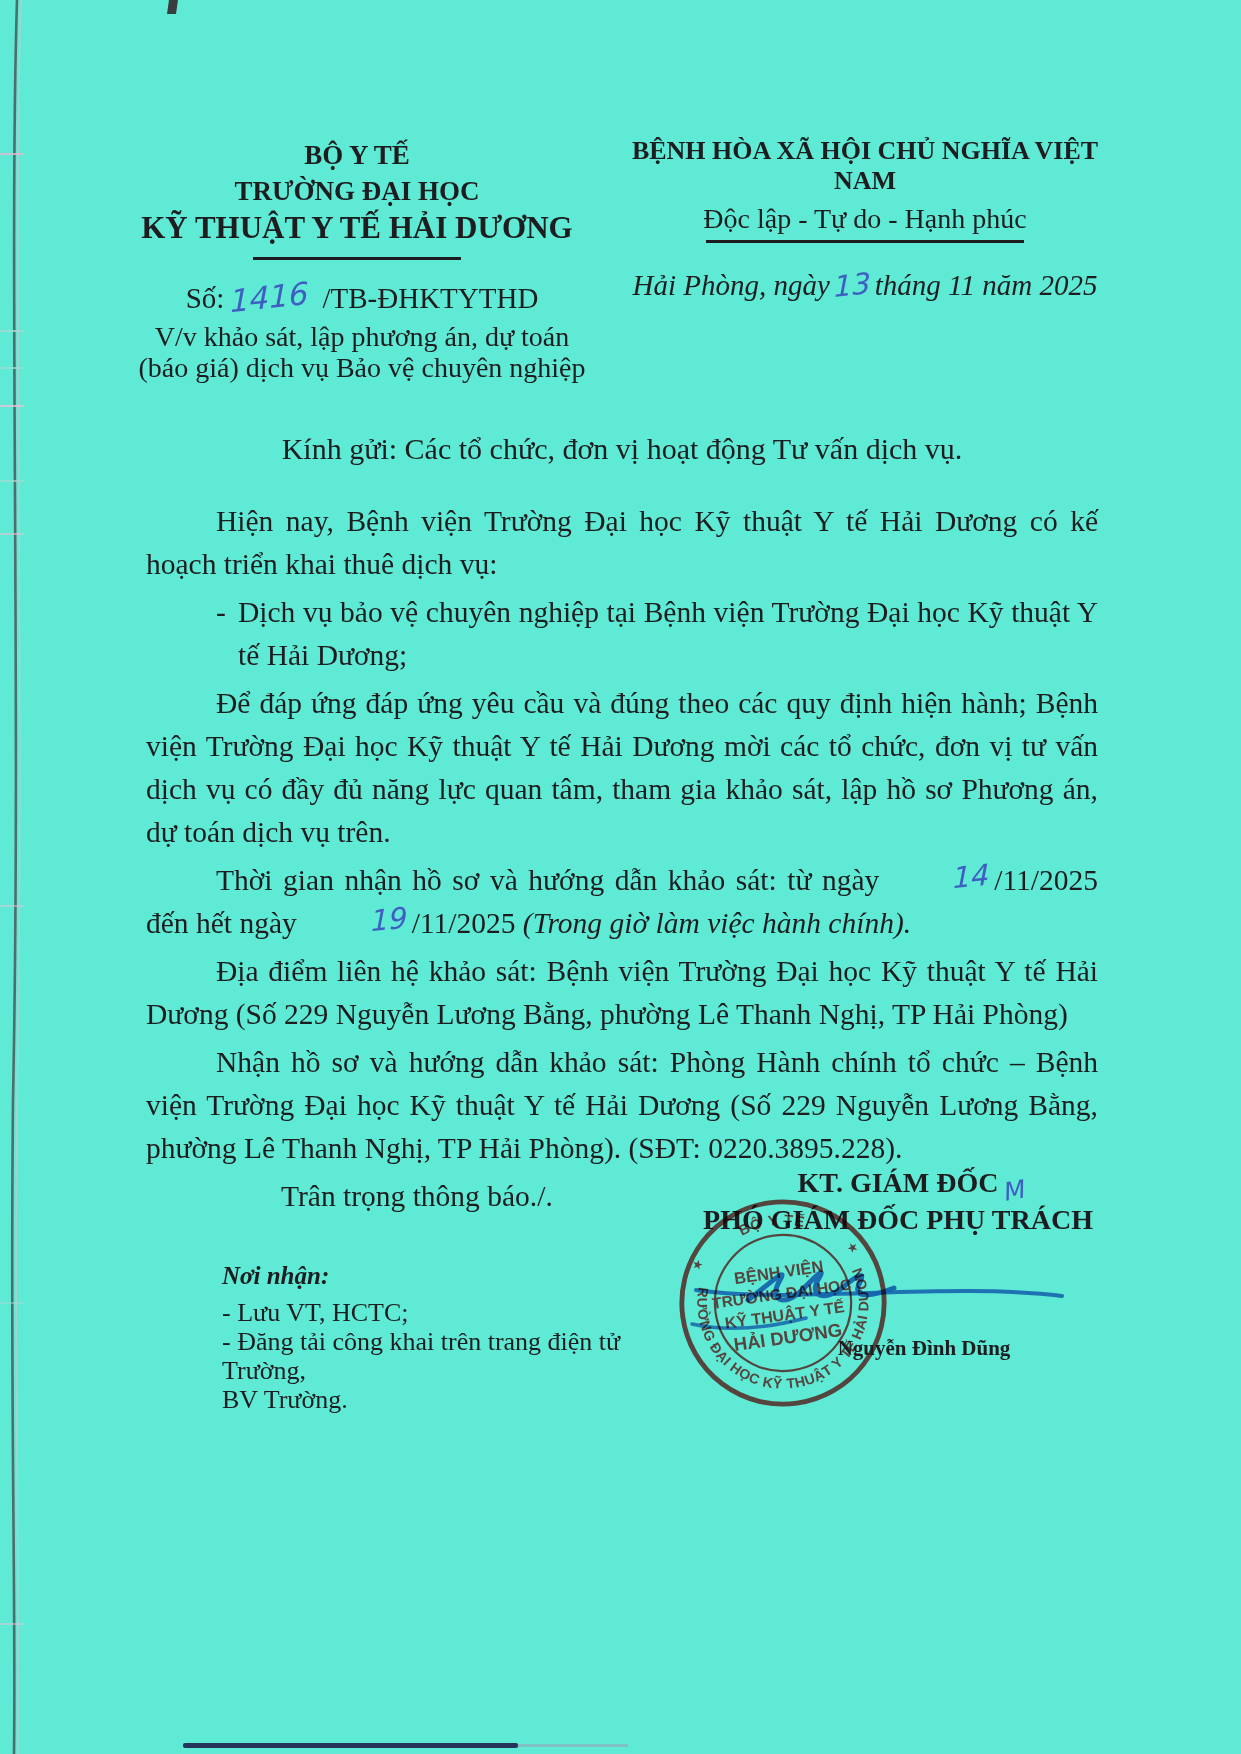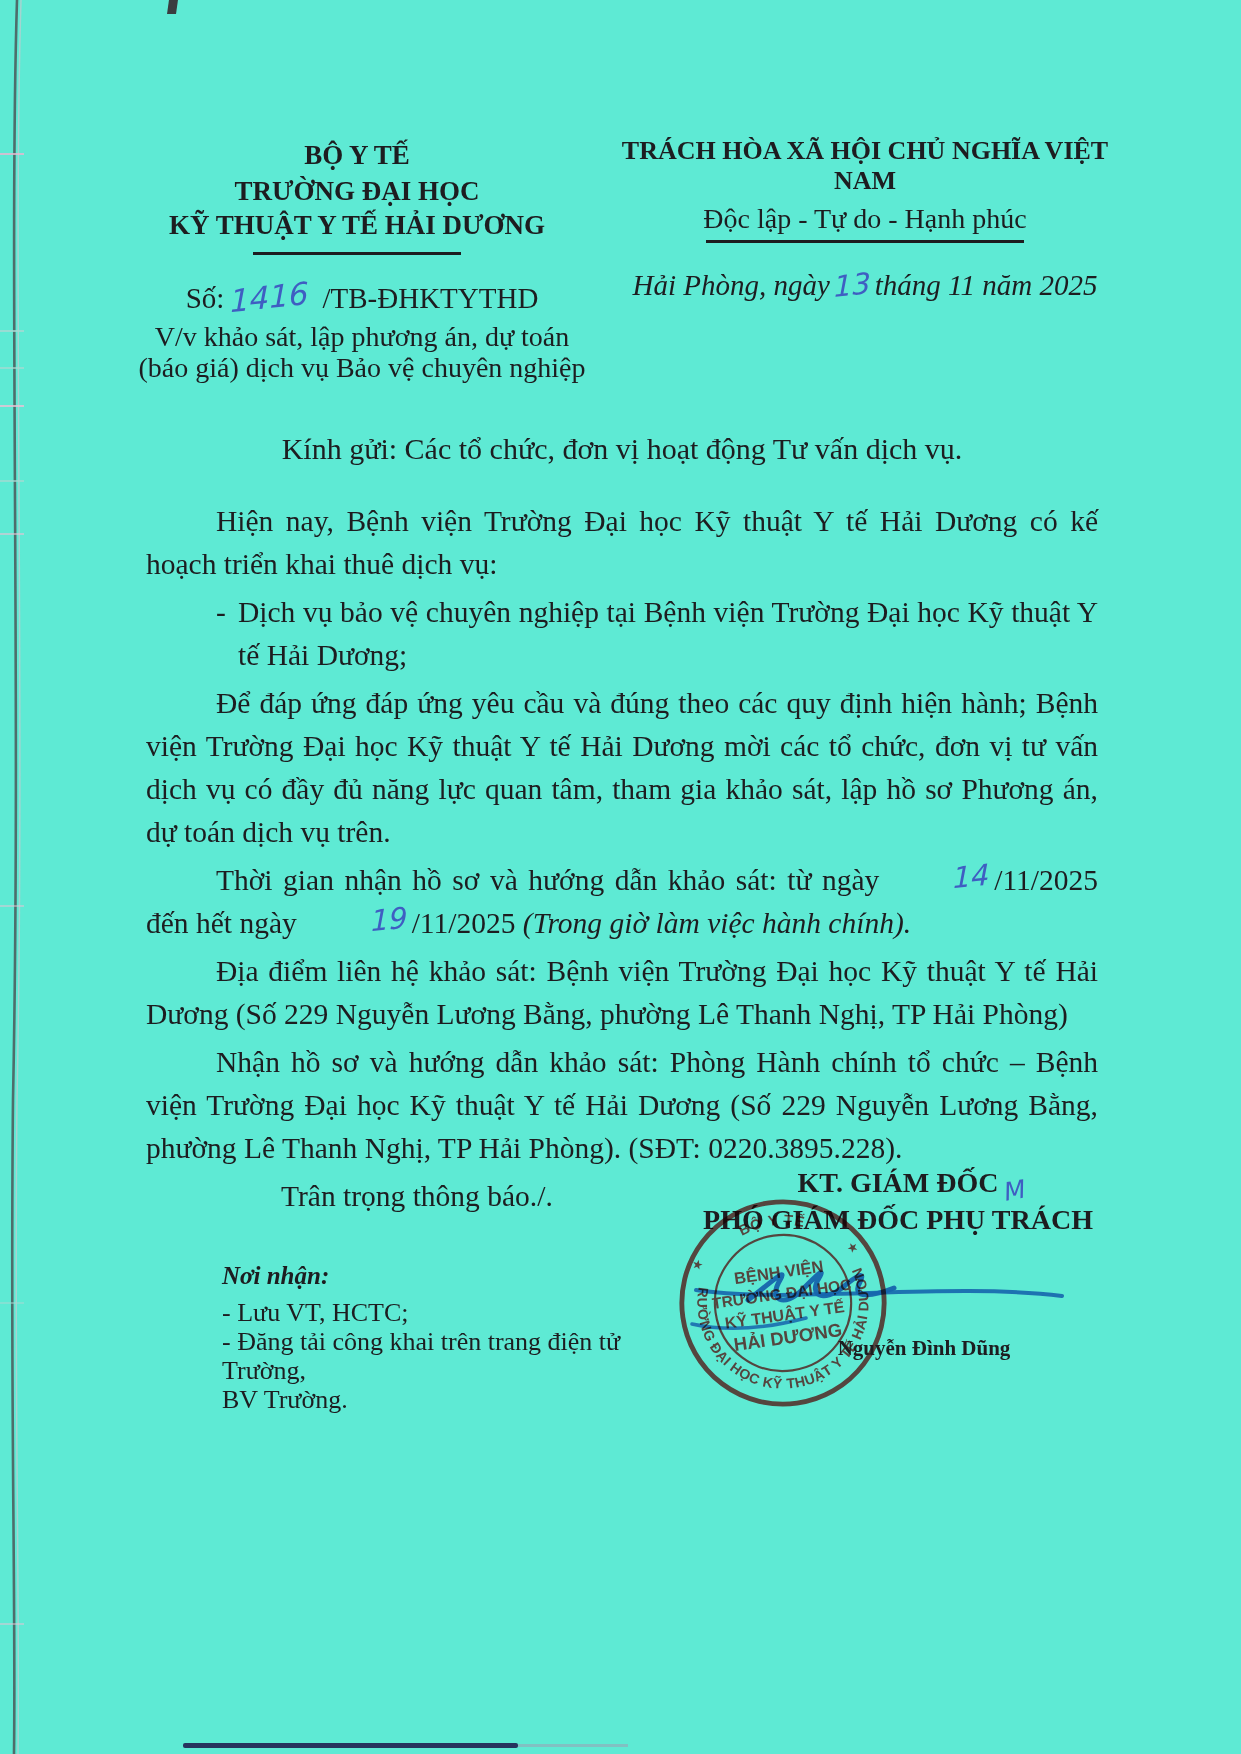--- a/index.html
+++ b/index.html
@@ -11,21 +11,21 @@
   
   .edge-svg{position:absolute;left:0;top:0;z-index:1;}
   .hairline{position:absolute;left:0;height:2px;width:24px;z-index:1;}
   .bottom-line{position:absolute;left:183px;top:1743px;width:335px;height:5px;background:#26355e;border-radius:2px;z-index:1;}
   .bottom-line2{position:absolute;left:518px;top:1744px;width:110px;height:3px;background:#9aa3b5;opacity:.6;z-index:1;}
   .top-tick{position:absolute;left:168px;top:0;width:9px;height:14px;background:#3a3d40;transform:skewX(-8deg);z-index:1;}
   
   .hdr-left{position:absolute;left:127px;top:140px;width:460px;text-align:center;font-weight:bold;z-index:2;}
   .hdr-left .l1{font-size:27px;}
   .hdr-left .l2{font-size:27px;margin-top:5px;}
-  .hdr-left .l3{font-size:27px;margin-top:3px;}
+  .hdr-left .l3{font-size:31px;margin-top:3px;}
   .hdr-left .rule{width:208px;height:3px;background:#1d1d20;margin:11px auto 0;}
   .hdr-right{position:absolute;left:600px;top:136px;width:530px;text-align:center;z-index:2;}
   .hdr-right .l1{font-size:26px;font-weight:bold;}
   .hdr-right .l2{font-size:28px;font-weight:normal;margin-top:7px;}
   .hdr-right .rule{width:318px;height:3px;background:#1d1d20;margin:5px auto 0;}
   .date-line{margin-top:26px;font-style:italic;font-size:29px;font-weight:normal;}
   .ref-block{position:absolute;left:127px;top:282px;width:470px;text-align:center;z-index:2;}
   .so-line{font-size:29px;}
   .subject{font-size:28px;line-height:31px;margin-top:6px;}
   
@@ -90,21 +90,21 @@
   <div class="bottom-line2"></div>
 
   <div class="hdr-left">
     <div class="l1">BỘ Y TẾ</div>
     <div class="l2">TRƯỜNG ĐẠI HỌC</div>
     <div class="l3">KỸ THUẬT Y TẾ HẢI DƯƠNG</div>
     <div class="rule"></div>
   </div>
 
   <div class="hdr-right">
-    <div class="l1">TRÁCH HÒA XÃ HỘI CHỦ NGHĨA VIỆT NAM</div>
+    <div class="l1">BỆNH HÒA XÃ HỘI CHỦ NGHĨA VIỆT NAM</div>
     <div class="l2">Độc lập - Tự do - Hạnh phúc</div>
     <div class="rule"></div>
     <div class="date-line">
       <span>Hải Phòng, ngày</span><span class="hand small">13</span><span>tháng 11 năm 2025</span>
     </div>
   </div>
 
   <div class="ref-block">
     <div class="so-line">
       <span>Số:</span><span class="hand">1416</span>&nbsp;<span>/TB-ĐHKTYTHD</span>

